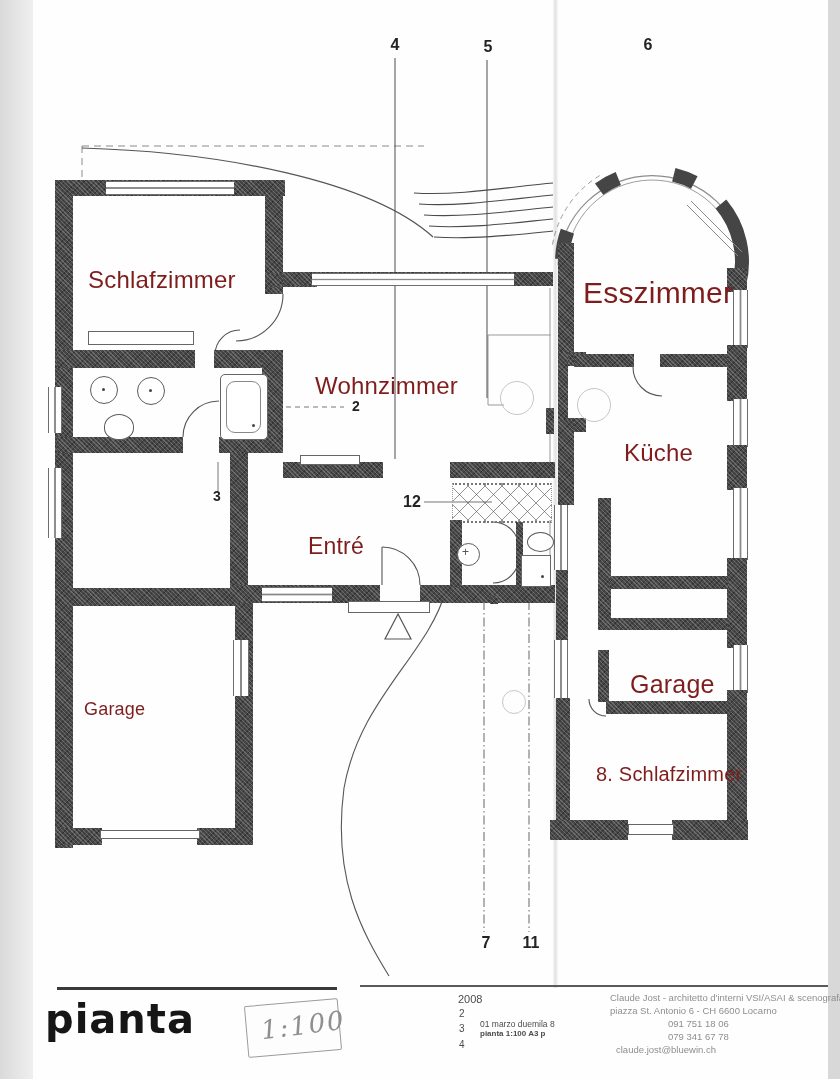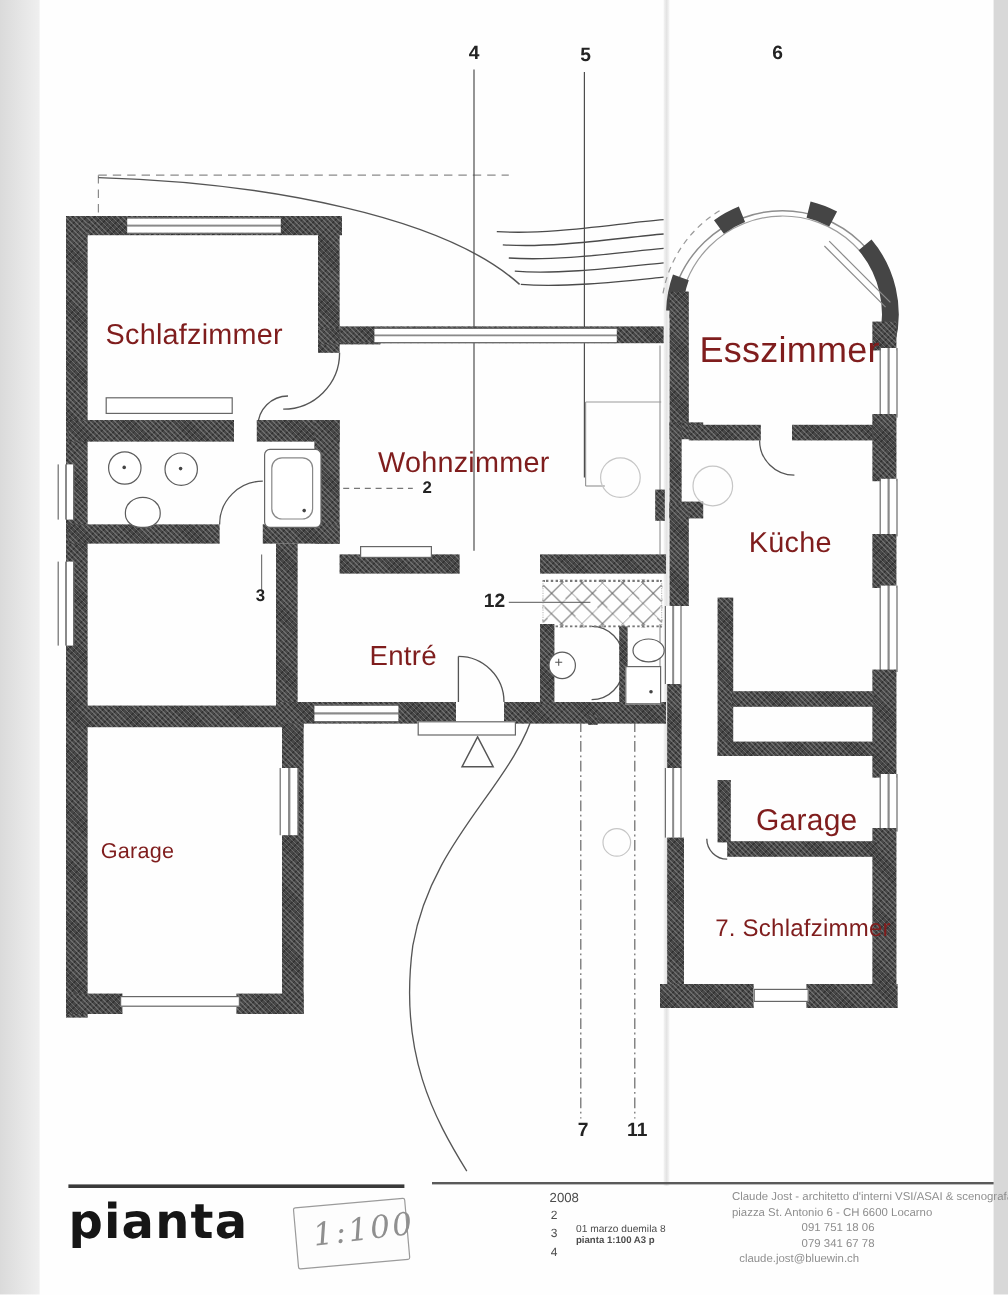--- a/index.html
+++ b/index.html
@@ -200,35 +200,35 @@
   <div class="circ faint" style="left:577px;top:388px;width:32px;height:32px"></div>
   <div class="circ faint" style="left:502px;top:690px;width:22px;height:22px"></div>
 
   <span class="rlabel" style="left:88px;top:266px;font-size:24px">Schlafzimmer</span>
   <span class="rlabel" style="left:315px;top:372px;font-size:24px">Wohnzimmer</span>
   <span class="rlabel" style="left:308px;top:533px;font-size:23px">Entré</span>
   <span class="rlabel" style="left:84px;top:699px;font-size:18px">Garage</span>
   <span class="rlabel" style="left:583px;top:276px;font-size:30px">Esszimmer</span>
   <span class="rlabel" style="left:624px;top:439px;font-size:24px">Küche</span>
   <span class="rlabel" style="left:630px;top:670px;font-size:25px">Garage</span>
-  <span class="rlabel" style="left:596px;top:763px;font-size:20px">7. Schlafzimmer</span>
+  <span class="rlabel" style="left:596px;top:763px;font-size:20px">8. Schlafzimmer</span>
 
   <span class="marker" style="left:395px;top:36px">4</span>
   <span class="marker" style="left:488px;top:38px">5</span>
   <span class="marker" style="left:648px;top:36px">6</span>
   <span class="marker" style="left:356px;top:398px;font-size:14px">2</span>
   <span class="marker" style="left:217px;top:488px;font-size:14px">3</span>
   <span class="marker" style="left:412px;top:493px">12</span>
   <span class="marker" style="left:486px;top:934px">7</span>
   <span class="marker" style="left:531px;top:934px">11</span>
 
   <div class="rule" style="left:57px;top:987px;width:280px;height:2.5px"></div>
   <div class="rule" style="left:360px;top:985px;width:468px;height:1.6px;background:#5a5a5a"></div>
 
-  <div class="logo" style="left:57px;top:996px">pianta</div>
+  <div class="logo" style="left:45px;top:996px">pianta</div>
 
   <div class="scalebox">
     <span class="scaletext">1:100</span>
   </div>
 
   <span class="tb" style="left:458px;top:993px;font-size:11px">2008</span>
   <span class="tb" style="left:459px;top:1008px;font-size:10px">2</span>
   <span class="tb" style="left:459px;top:1023px;font-size:10px">3</span>
   <span class="tb" style="left:480px;top:1019px;font-size:8.5px">01 marzo duemila 8</span>
   <span class="tb" style="left:480px;top:1029px;font-size:8px;font-weight:bold">pianta 1:100 A3 p</span>

